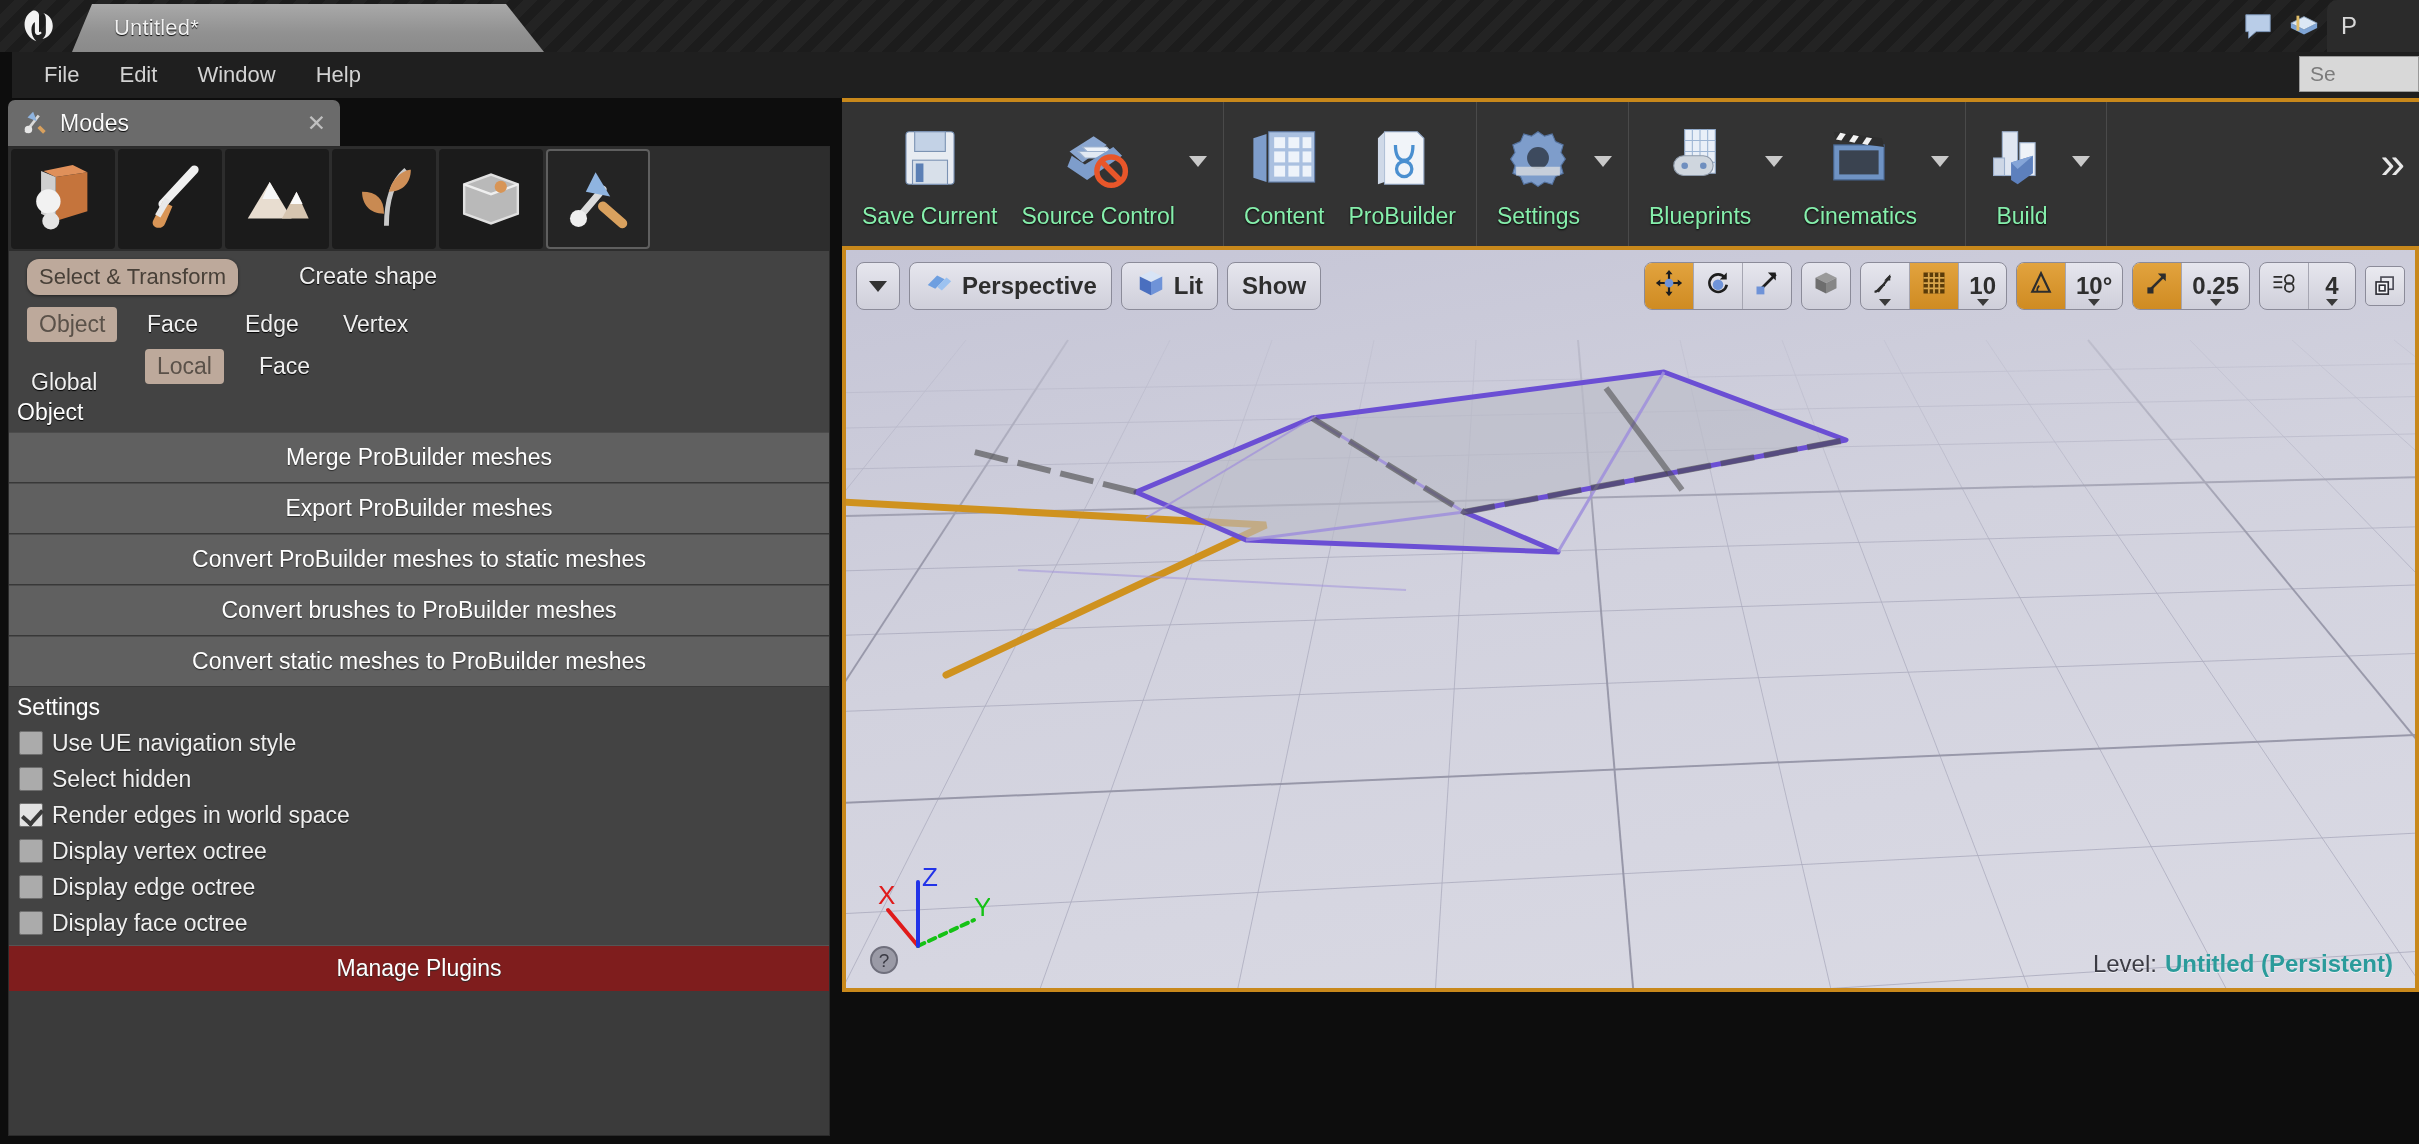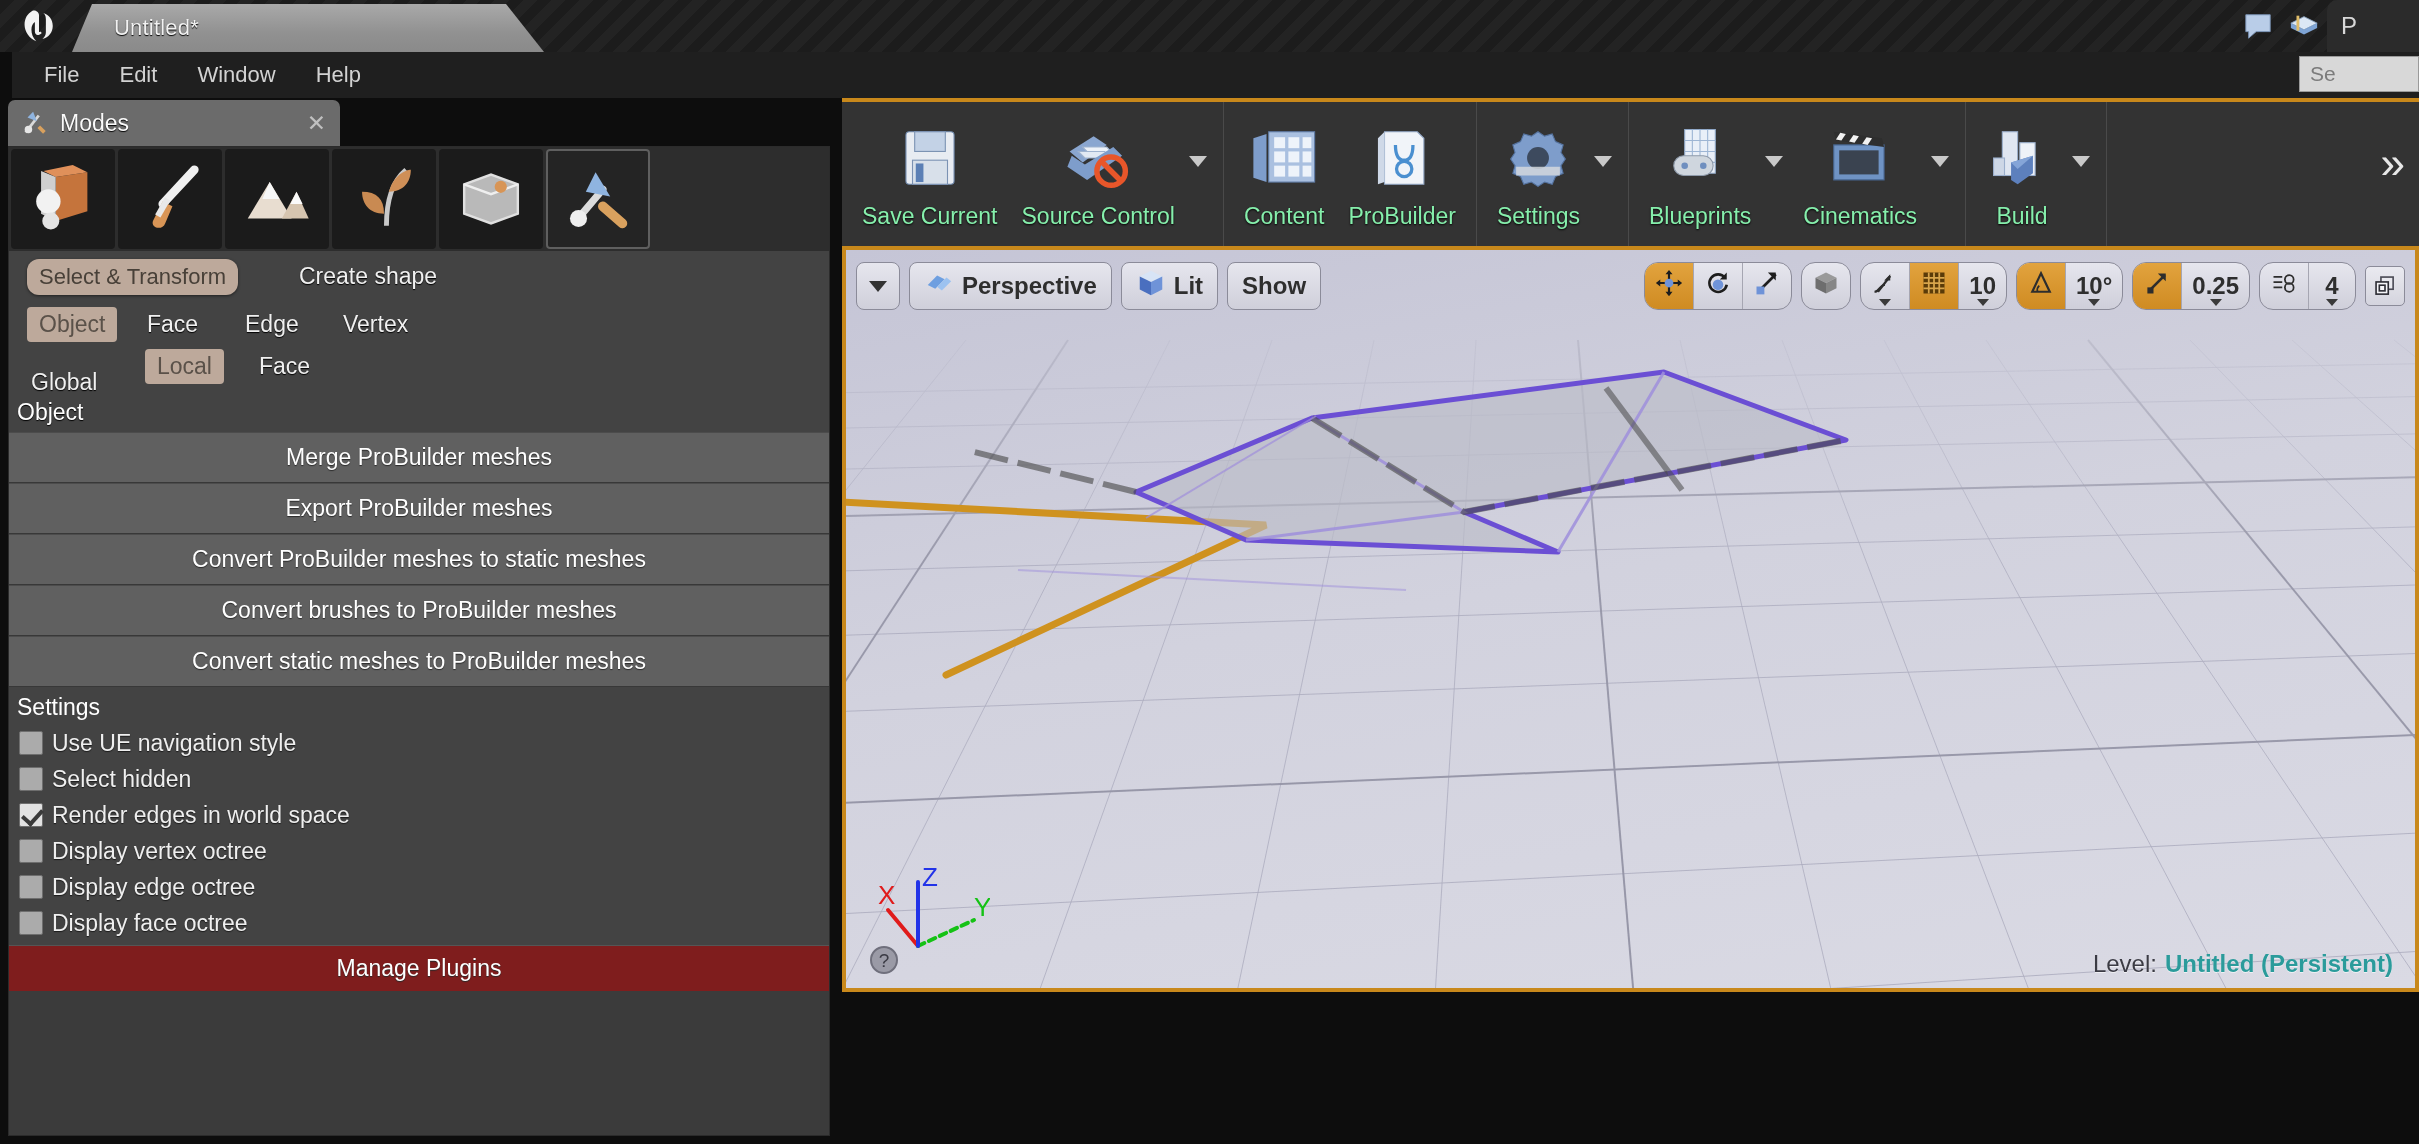--- a/index.html
+++ b/index.html
@@ -122,21 +122,21 @@
     display:flex; align-items:center; padding:0 10px; }
   .vp-pill { background:linear-gradient(180deg,#e6e6ee,#cfcfda);
     border:1px solid #8b8b99; border-radius:8px; height:48px; display:flex;
     align-items:center; padding:0 14px; margin-right:9px; color:#2e2e2e;
     font-size:24px; font-weight:bold; }
   .vp-pill svg { width:30px; height:30px; margin-right:8px; }
   .vp-drop { width:44px; justify-content:center; padding:0; }
   .vp-drop i { width:0; height:0; border-left:9px solid transparent;
     border-right:9px solid transparent; border-top:11px solid #333; }
 
-  .seg { display:flex; border:1px solid #8b8b99; border-radius:14px;
+  .seg { display:flex; border:1px solid #8b8b99; border-radius:8px;
     overflow:hidden; height:48px; margin-right:9px;
     background:linear-gradient(180deg,#e6e6ee,#cfcfda); }
   .seg > div { display:flex; align-items:center; justify-content:center;
     padding:0 10px; min-width:46px; border-right:1px solid #a6a6b2;
     color:#2e2e2e; font-size:24px; font-weight:bold; position:relative; }
   .seg > div:last-child { border-right:none; }
   .seg > div.on { background:linear-gradient(180deg,#e2a33e,#cf8b22); }
   .seg svg { width:28px; height:28px; }
   .mini-caret { position:absolute; bottom:3px; left:50%; transform:translateX(-50%);
     width:0;height:0;border-left:6px solid transparent;

